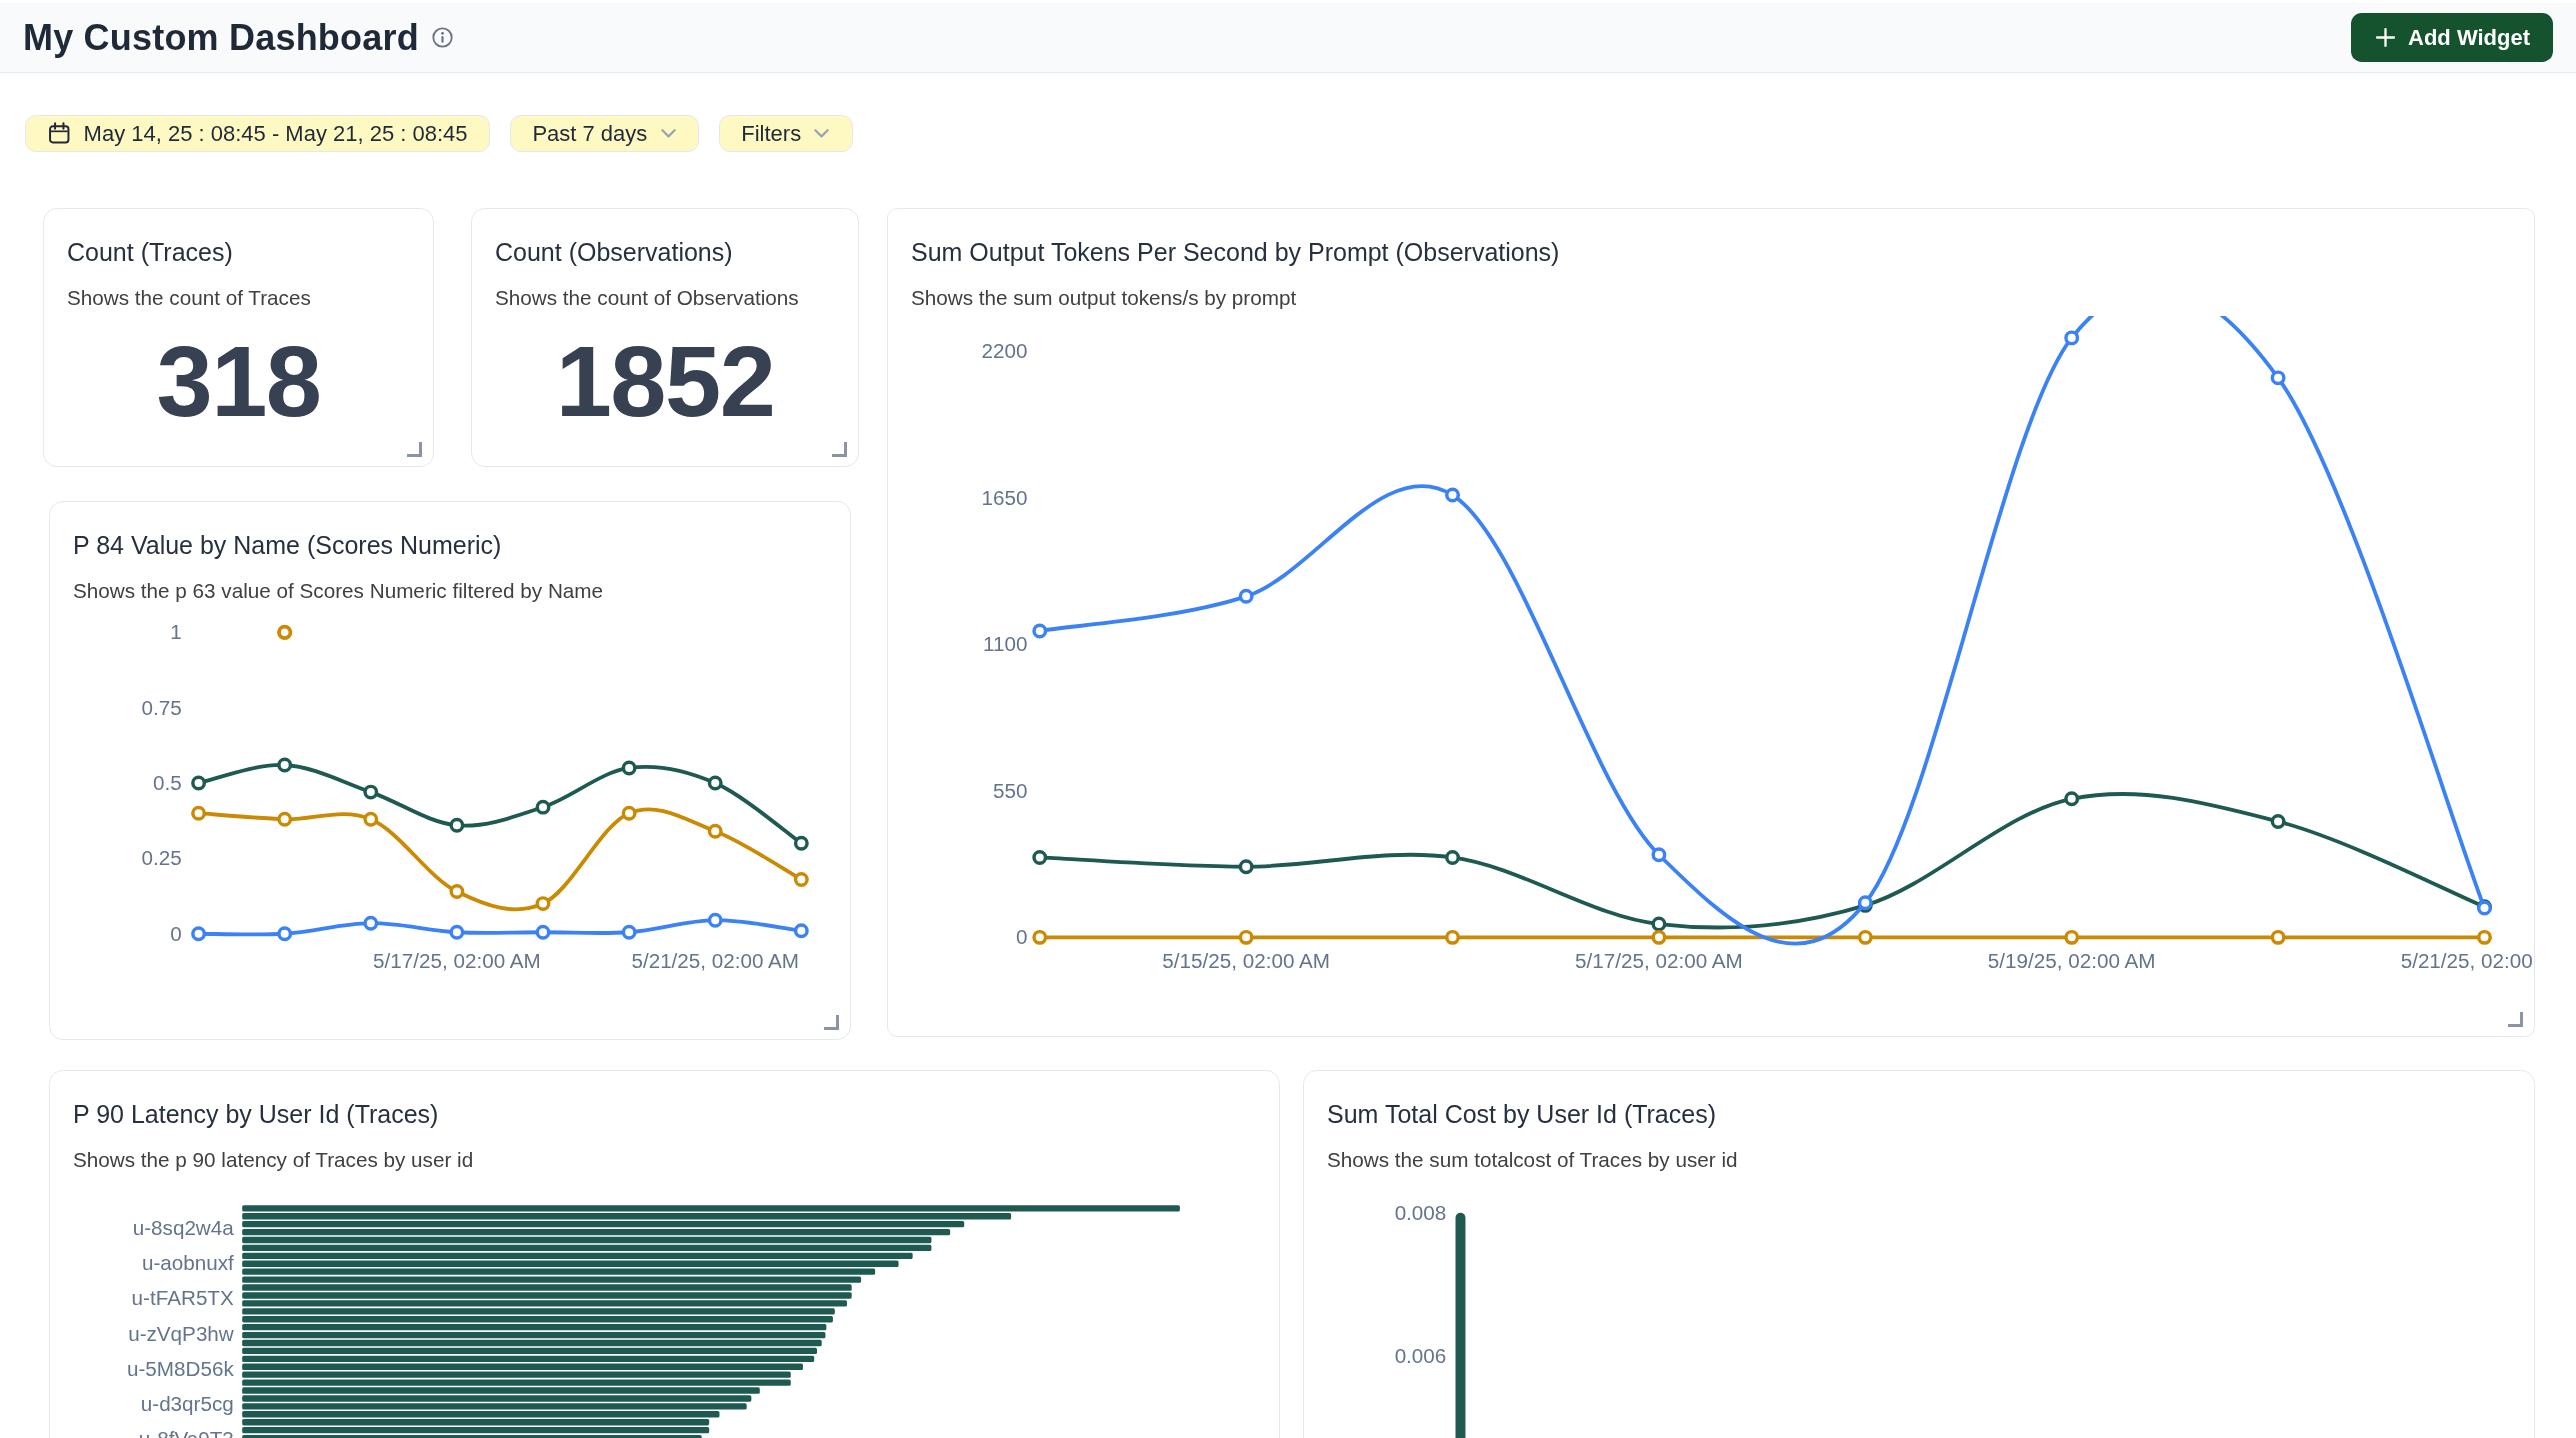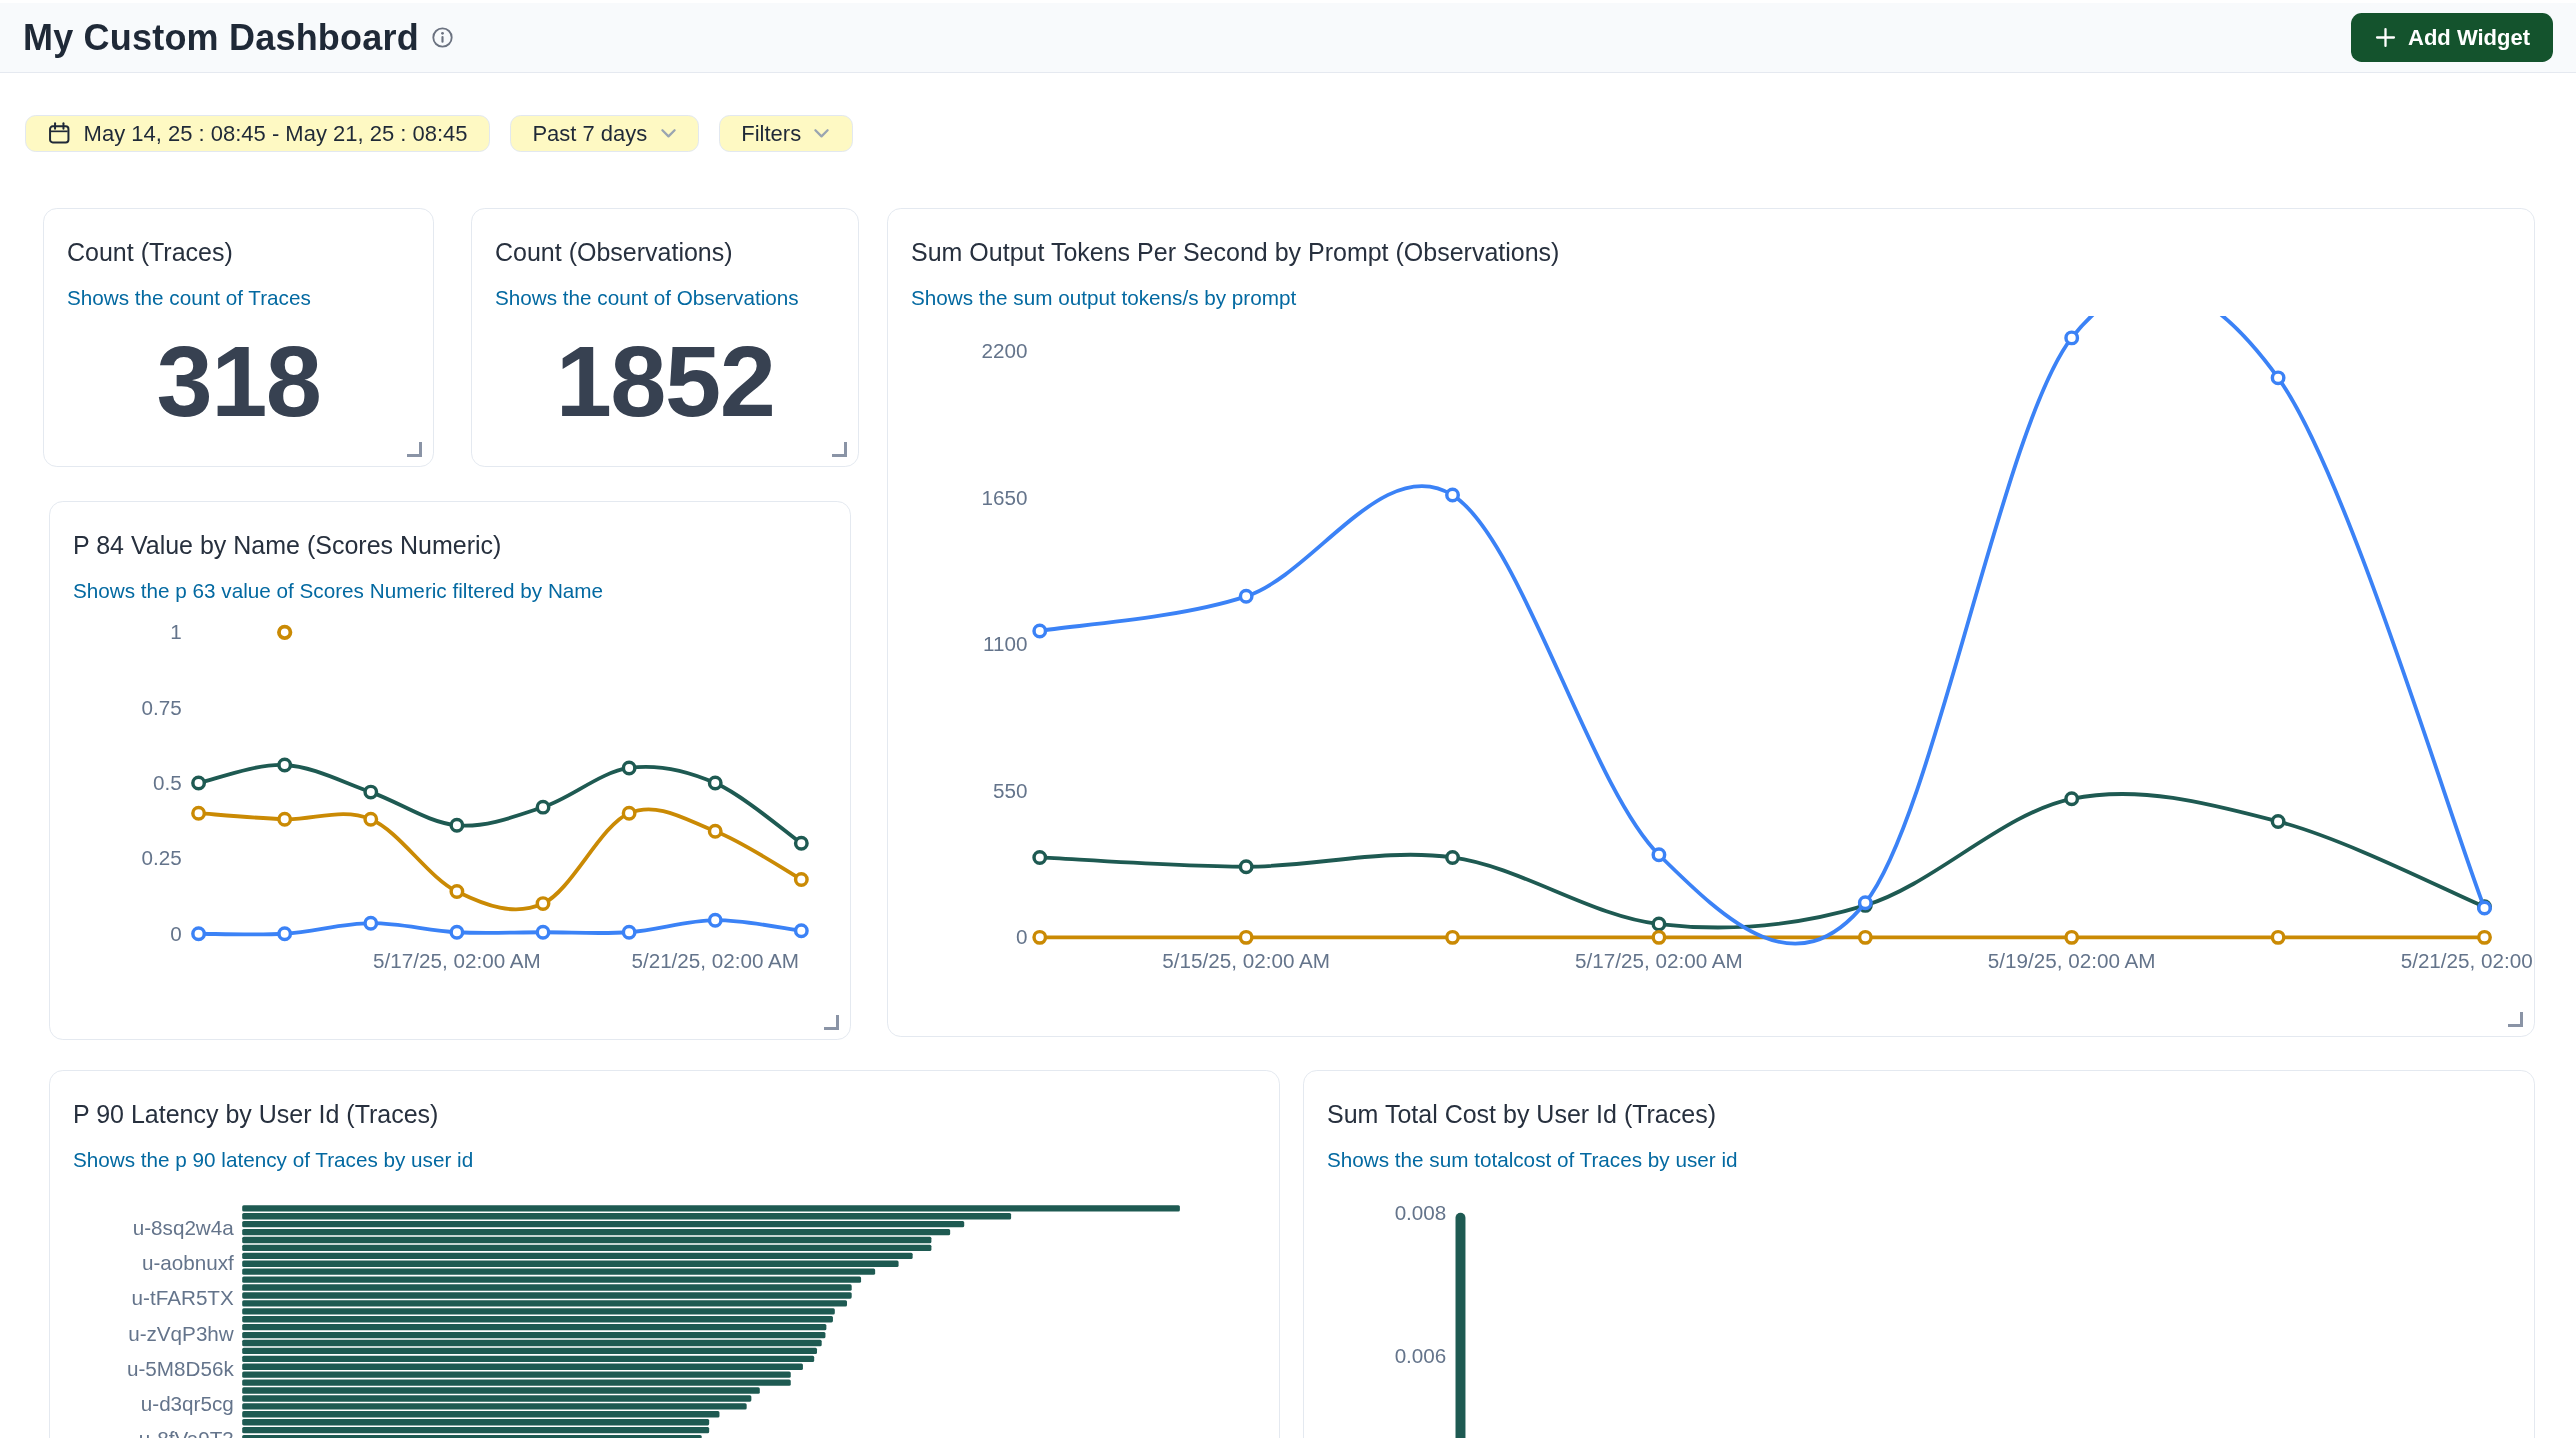--- a/index.html
+++ b/index.html
@@ -23,21 +23,21 @@
   .pill { height:37px; background:#fef9c3; border:1.5px solid #e2e8f0; border-radius:10.7px;
           display:flex; align-items:center; gap:12.2px; padding:0 21.4px;
           font-size:22px; font-weight:500; color:#1f2937; cursor:pointer; }
 
   
   .card { position:absolute; background:#fff; border:1.5px solid #e4e9f0;
           border-radius:13.8px; overflow:hidden; }
   .card-title { position:absolute; left:23px; top:29px; font-size:25px;
                 font-weight:500; color:#27303e; }
   .card-sub { position:absolute; left:23px; top:77px; font-size:20.7px;
-              font-weight:400; color:#0369a1; }
+              font-weight:400; color:#404040; }
   .big-number { position:absolute; left:0; top:115px; width:100%;
                 text-align:center; font-size:101px; font-weight:700;
                 color:#374151; letter-spacing:-1.5px; }
   .resize-handle { position:absolute; right:10.7px; bottom:9.2px; width:15.3px; height:15.3px;
                    border-right:3.1px solid #8a94a6; border-bottom:3.1px solid #8a94a6;
                    cursor:nwse-resize; }
   svg text { font-family:"Liberation Sans", sans-serif; }
   .chart-svg { position:absolute; left:0; }
 </style>
 </head>
@@ -102,21 +102,21 @@
     <div class="resize-handle"></div>
   </div>
 
   <div class="card" style="left:471px; top:208px; width:388px; height:259px;">
     <div class="card-title">Count (Observations)</div>
     <div class="card-sub">Shows the count of Observations</div>
     <div class="big-number">1852</div>
     <div class="resize-handle"></div>
   </div>
 
-  <div class="card" style="left:887px; top:208px; width:1648px; height:829px;">
+  <div class="card" style="left:887px; top:208px; width:1648px; height:829px;border-radius:10px;">
     <div class="card-title">Sum Output Tokens Per Second by Prompt (Observations)</div>
     <div class="card-sub">Shows the sum output tokens/s by prompt</div>
     <svg id="svg-tokens" class="chart-svg" style="top:107px;" width="1648" height="704" viewBox="0 0 2153 920">
         <text x="182" y="821" text-anchor="end" font-size="27" fill="#64748b">0</text>
         <text x="182" y="629.5" text-anchor="end" font-size="27" fill="#64748b">550</text>
         <text x="182" y="438" text-anchor="end" font-size="27" fill="#64748b">1100</text>
         <text x="182" y="246.5" text-anchor="end" font-size="27" fill="#64748b">1650</text>
         <text x="182" y="55" text-anchor="end" font-size="27" fill="#64748b">2200</text>
         <text x="467.7142857142857" y="852" text-anchor="middle" font-size="27" fill="#64748b">5/15/25, 02:00 AM</text>
         <text x="1007.1428571428571" y="852" text-anchor="middle" font-size="27" fill="#64748b">5/17/25, 02:00 AM</text>

